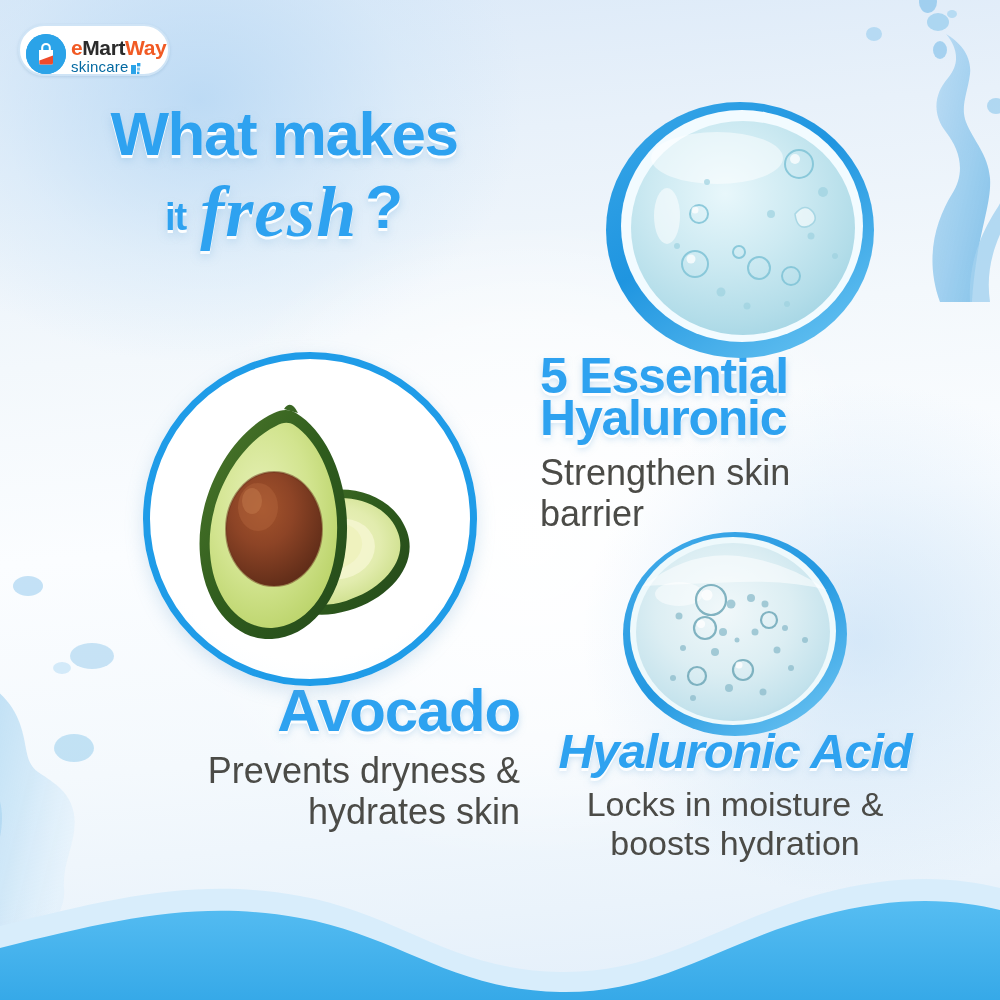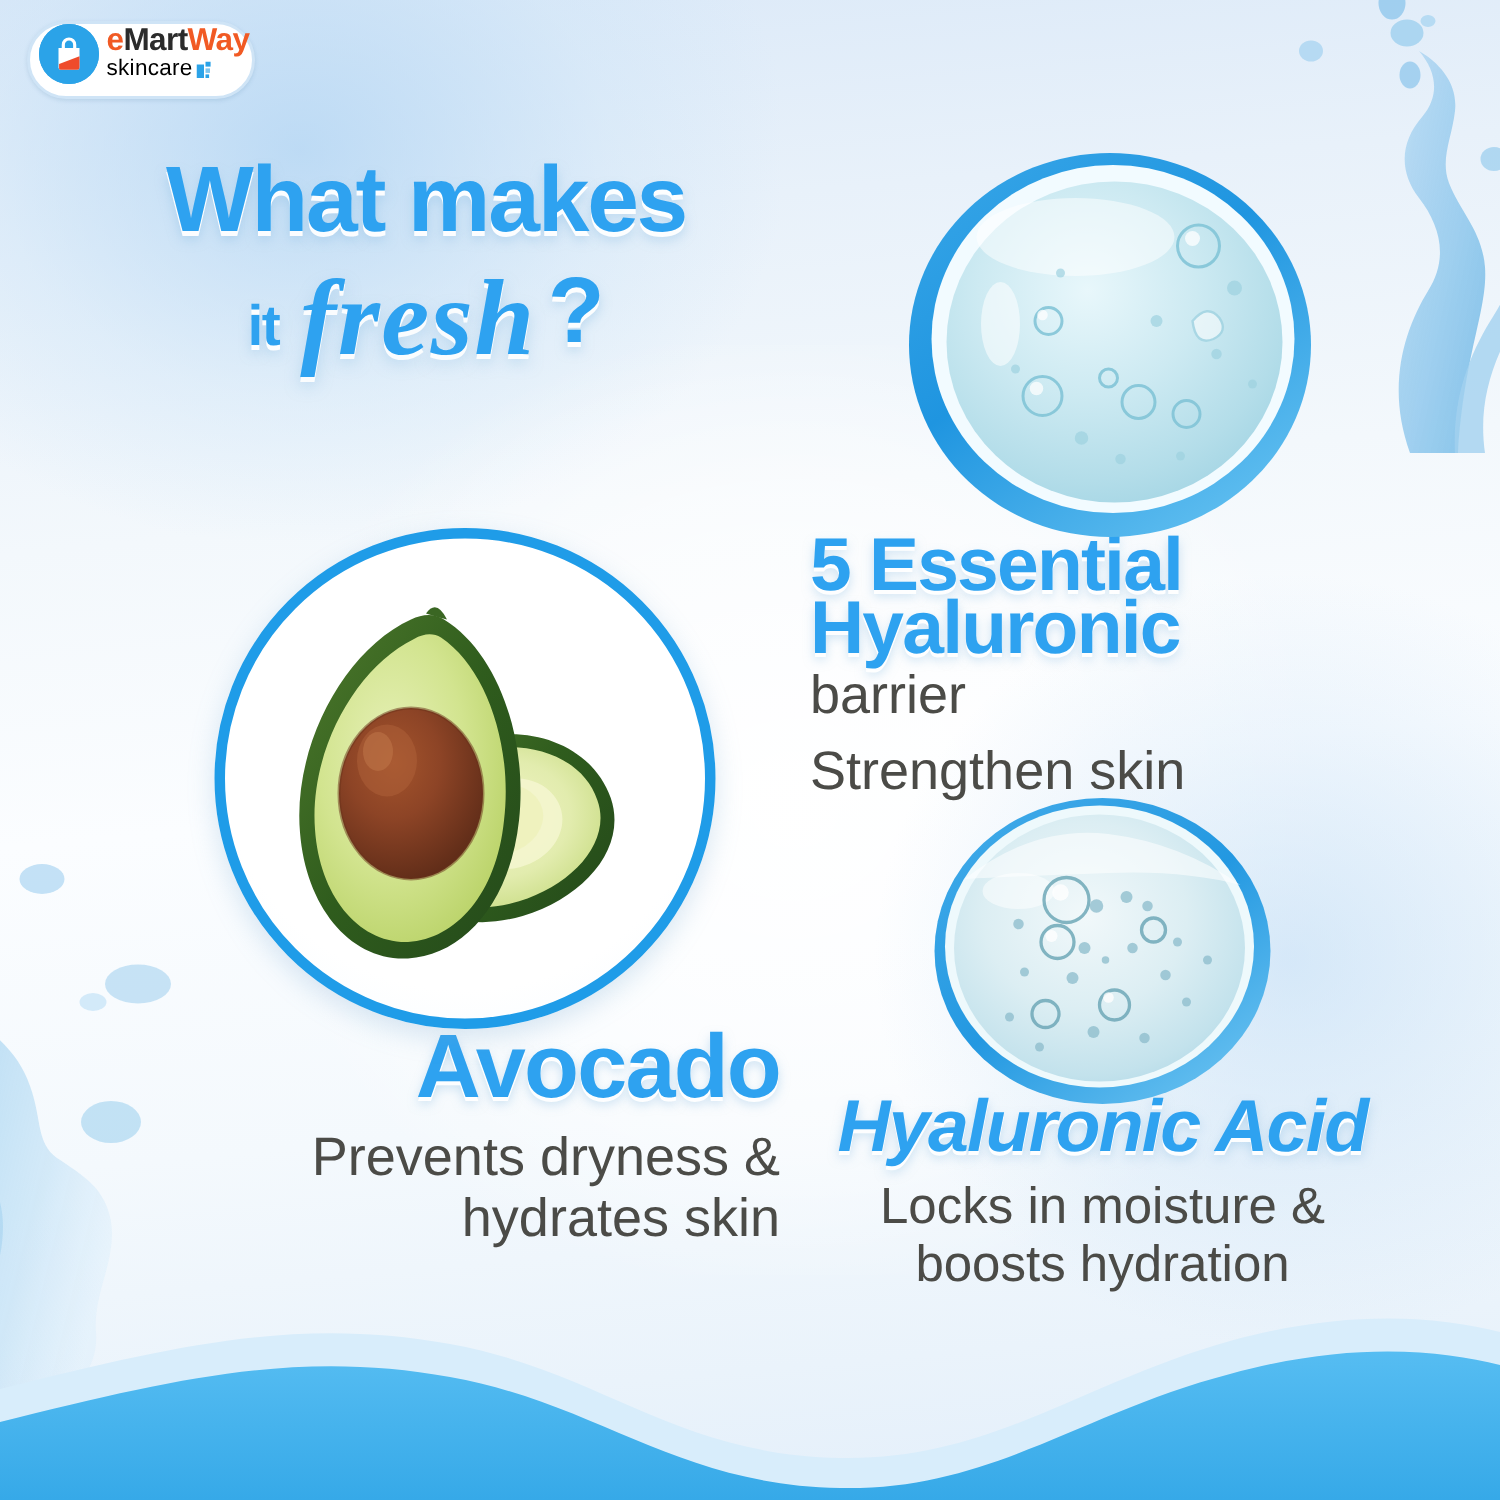--- a/index.html
+++ b/index.html
@@ -35,28 +35,28 @@
   }
 
   
   .splash { position: absolute; pointer-events: none; }
   .splash-right { right: -10px; top: -18px; width: 190px; height: 320px; opacity: .95; }
   .splash-left  { left: -34px; top: 470px; width: 180px; height: 470px; opacity: .95; }
 
   
   .logo {
     position: absolute;
-    left: 18px; top: 14px;
+    left: 18px; top: 24px;
     width: 152px; height: 52px;
     background: #ffffff;
     border: 2px solid #cfe4f6;
     border-radius: 26px;
     box-shadow: 0 1px 3px rgba(80,130,170,.20);
     display: flex;
-    align-items: flex-start;
+    align-items: flex-end;
     padding-left: 6px;
     box-sizing: border-box;
   }
   .logo-mark {
     width: 40px; height: 40px;
     border-radius: 50%;
     background: #2ba3e8;
     flex: 0 0 auto;
     position: relative;
     display: block;
@@ -78,21 +78,21 @@
   .lw-mart { color: #2b2b2b; }
   .lw-way  { color: #f15a24; }
   .logo-line2 {
     display: flex;
     align-items: flex-end;
     gap: 3px;
     margin-top: 1px;
   }
   .logo-sub {
     font-size: 15px;
-    color: #000000;
+    color: #0369a1;
     letter-spacing: .2px;
     font-family: "Liberation Sans", sans-serif;
   }
   .logo-chip { width: 12px; height: 12px; display: block; }
 
   
   .headline {
     position: absolute;
     left: 64px; top: 104px;
     width: 440px;
@@ -320,22 +320,22 @@
           <circle cx="148" cy="210" r="3.5"></circle>
           <circle cx="188" cy="208" r="3"></circle>
           <circle cx="108" cy="86" r="3"></circle>
           <circle cx="236" cy="160" r="3"></circle>
         </g>
         <path d="M196 118 q10 -12 18 -2 q6 9 -4 14 q-12 5 -14 -12 Z" fill="#ffffff" opacity=".55" stroke="#8fcadb" stroke-width="1.6"></path>
       </svg>
     </div>
     <span class="ing-title ing-title-cera">5 Essential</span>
     <span class="ing-title ing-title-cera" style="margin-top:-6px">Hyaluronic</span>
+    <span class="ing-desc">Strengthen skin</span>
     <span class="ing-desc" style="margin-top:0">barrier</span>
-    <span class="ing-desc">Strengthen skin</span>
   </div>
 
   <div class="card card-avocado">
     <div class="ring ring-avocado">
       <svg class="avo-art" viewBox="0 0 320 320">
         <defs>
           <radialGradient id="fleshA" cx="40%" cy="38%" r="70%">
             <stop offset="0%" stop-color="#e6f0b6"></stop>
             <stop offset="55%" stop-color="#d2e48f"></stop>
             <stop offset="100%" stop-color="#b9d267"></stop>

